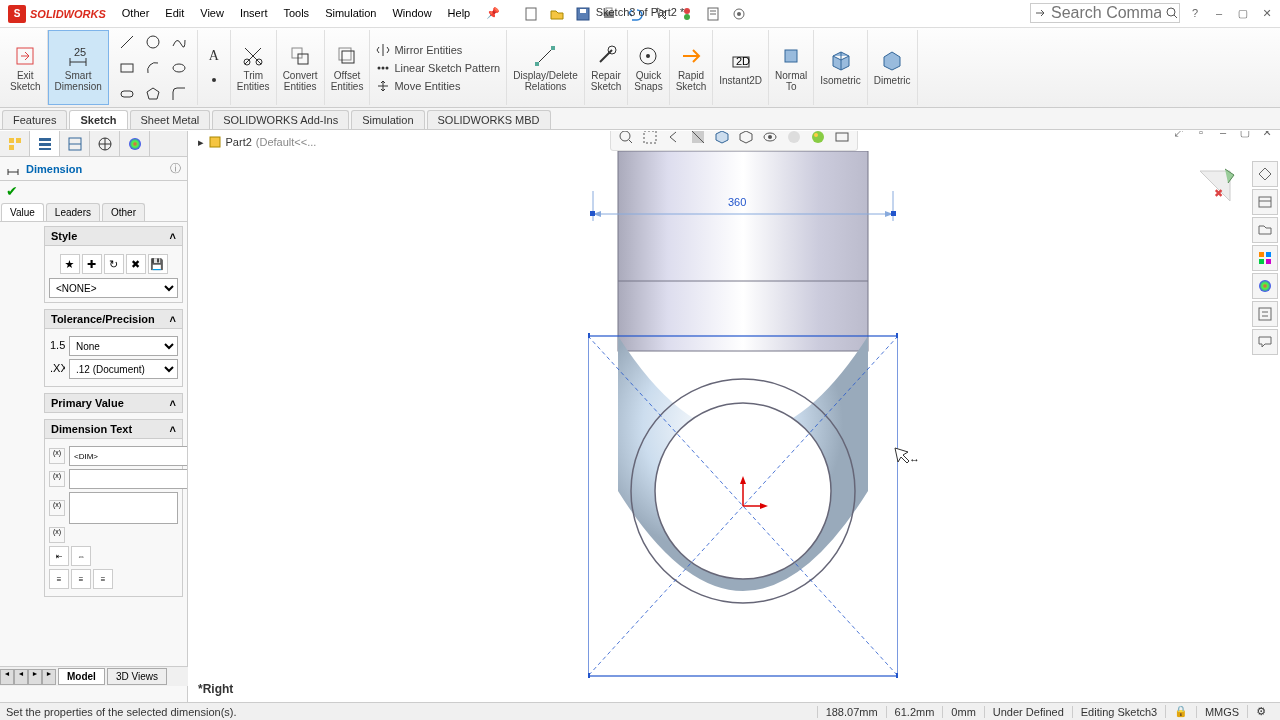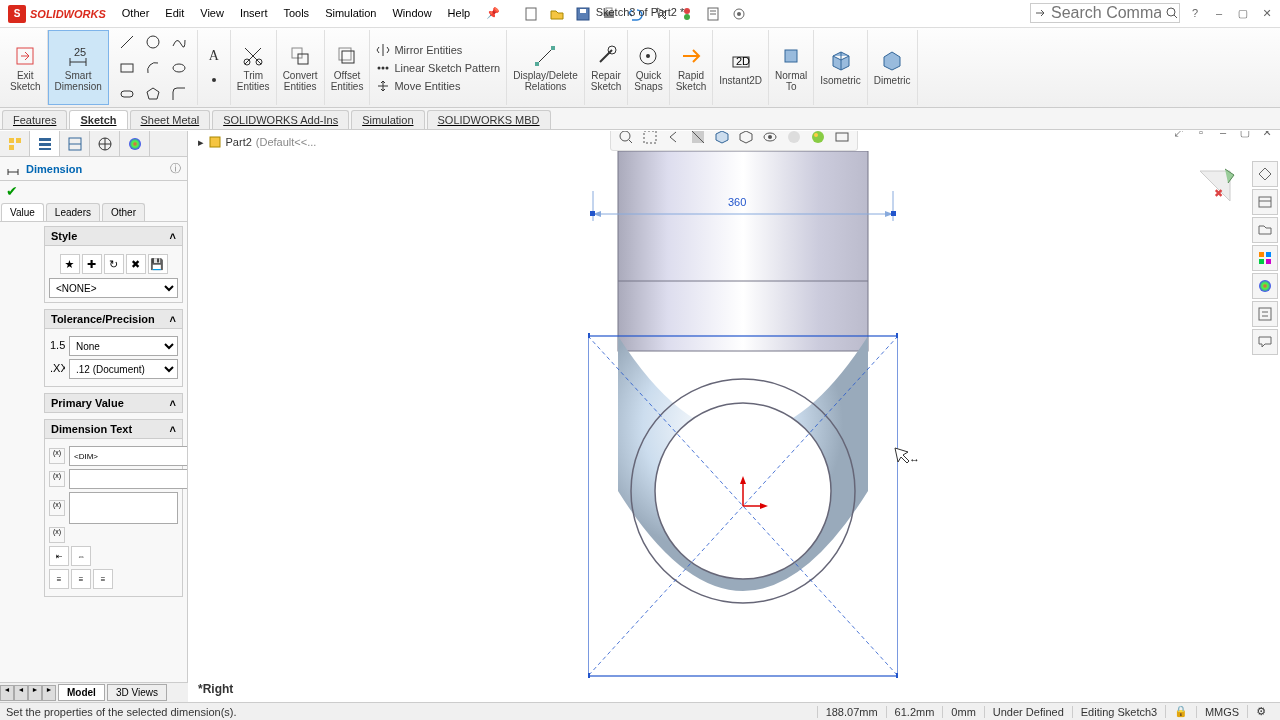--- a/index.html
+++ b/index.html
@@ -25,21 +25,21 @@
 .ribbon-group { display: flex; flex-direction: column; align-items: center; justify-content: center; padding: 2px 6px; border-right: 1px solid #e0e0e0; cursor: pointer; }
 .ribbon-group.active { background: #cde6f7; border: 1px solid #7eb4ea; }
 .ribbon-icon { width: 24px; height: 24px; margin-bottom: 2px; display: flex; align-items: center; justify-content: center; }
 .ribbon-label { font-size: 10px; text-align: center; line-height: 11px; color: #444; }
 .ribbon-mini-grid { display: grid; grid-template-columns: repeat(3, 24px); grid-template-rows: repeat(3, 24px); gap: 2px; padding: 2px 6px; border-right: 1px solid #e0e0e0; align-content: center; }
 .ribbon-mini-btn { width: 24px; height: 24px; display: flex; align-items: center; justify-content: center; cursor: pointer; border-radius: 2px; }
 .ribbon-text-group { display: flex; flex-direction: column; justify-content: center; padding: 2px 6px; gap: 4px; border-right: 1px solid #e0e0e0; }
 .ribbon-text-item { display: flex; align-items: center; gap: 4px; cursor: pointer; font-size: 10px; color: #444; }
 
 
-.tabstrip { height: 22px; background: #f5f5f5; display: flex; align-items: flex-end; border-bottom: 1px solid #ccc; padding-left: 2px; text-decoration: underline; }
+.tabstrip { height: 22px; background: #f5f5f5; display: flex; align-items: flex-end; border-bottom: 1px solid #ccc; padding-left: 2px; }
 .tab { padding: 3px 10px; border: 1px solid #ccc; border-bottom: none; background: #eee; margin-right: 2px; cursor: pointer; font-size: 11px; color: #333; border-radius: 3px 3px 0 0; }
 .tab.active { background: #fff; font-weight: bold; }
 
 
 .main { position: absolute; top: 131px; bottom: 18px; left: 0; right: 0; display: flex; }
 
 
 .left-panel { width: 188px; background: #f8f8f8; border-right: 1px solid #ccc; display: flex; flex-direction: column; overflow: hidden; }
 .panel-tabs { height: 26px; display: flex; border-bottom: 1px solid #ccc; background: #f0f0f0; }
 .panel-tab { width: 30px; display: flex; align-items: center; justify-content: center; border-right: 1px solid #ccc; cursor: pointer; }
@@ -74,21 +74,21 @@
 .vt-btn { width: 22px; height: 22px; display: flex; align-items: center; justify-content: center; cursor: pointer; border-radius: 2px; }
 .model-view { position: absolute; left: 400px; top: 20px; width: 310px; height: 530px; }
 .orient-label { position: absolute; bottom: 6px; left: 10px; font-weight: bold; font-size: 12px; color: #333; }
 .doc-win-controls { position: absolute; top: -8px; right: 4px; display: flex; gap: 4px; }
 
 
 .right-pane { position: absolute; right: 0; top: 30px; width: 28px; display: flex; flex-direction: column; gap: 2px; }
 .rp-btn { width: 26px; height: 26px; border: 1px solid #ccc; background: #f5f5f5; display: flex; align-items: center; justify-content: center; cursor: pointer; }
 
 
-.bottom-tabs { position: absolute; bottom: 18px; left: 0; height: 20px; display: flex; align-items: center; background: #f0f0f0; border-top: 1px solid #ccc; width: 188px; }
+.bottom-tabs { position: absolute; bottom: 34px; left: 0; height: 20px; display: flex; align-items: center; background: #f0f0f0; border-top: 1px solid #ccc; width: 188px; }
 .bt-mini { display: flex; }
 .bt-mini div { width: 14px; height: 16px; border: 1px solid #aaa; background: #ddd; font-size: 7px; text-align: center; }
 .bt-tab { padding: 2px 8px; border: 1px solid #aaa; background: #eee; margin-left: 2px; cursor: pointer; font-size: 10px; }
 .bt-tab.active { background: #fff; font-weight: bold; }
 
 
 .statusbar { position: absolute; bottom: 0; left: 0; right: 0; height: 18px; background: #f0f0f0; border-top: 1px solid #ccc; display: flex; align-items: center; padding: 0 6px; font-size: 10px; color: #333; }
 .statusbar .sb-left { flex: 1; }
 .statusbar .sb-cell { padding: 0 8px; border-left: 1px solid #ccc; }
 

